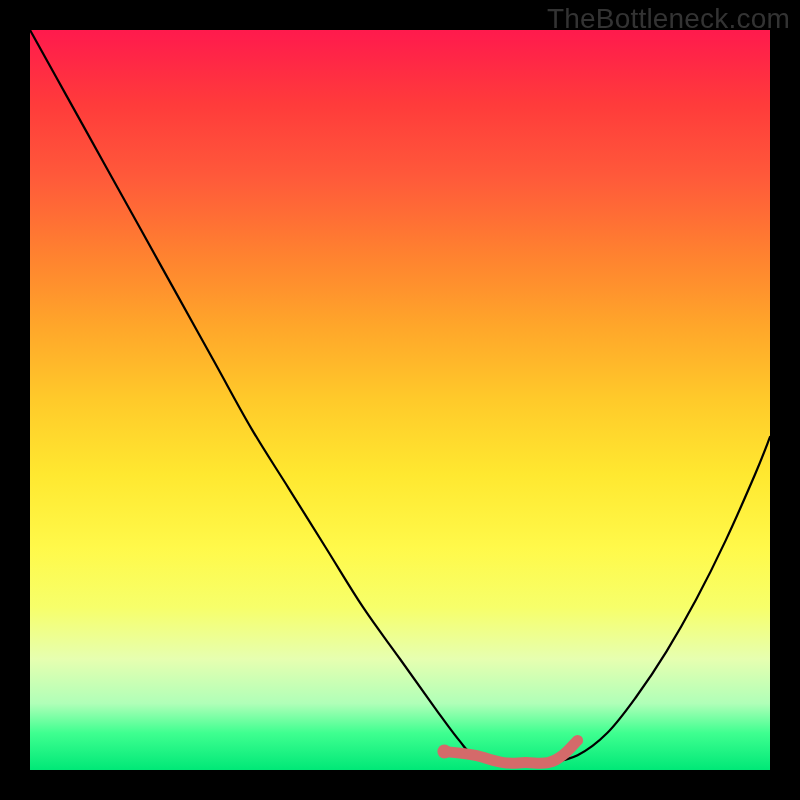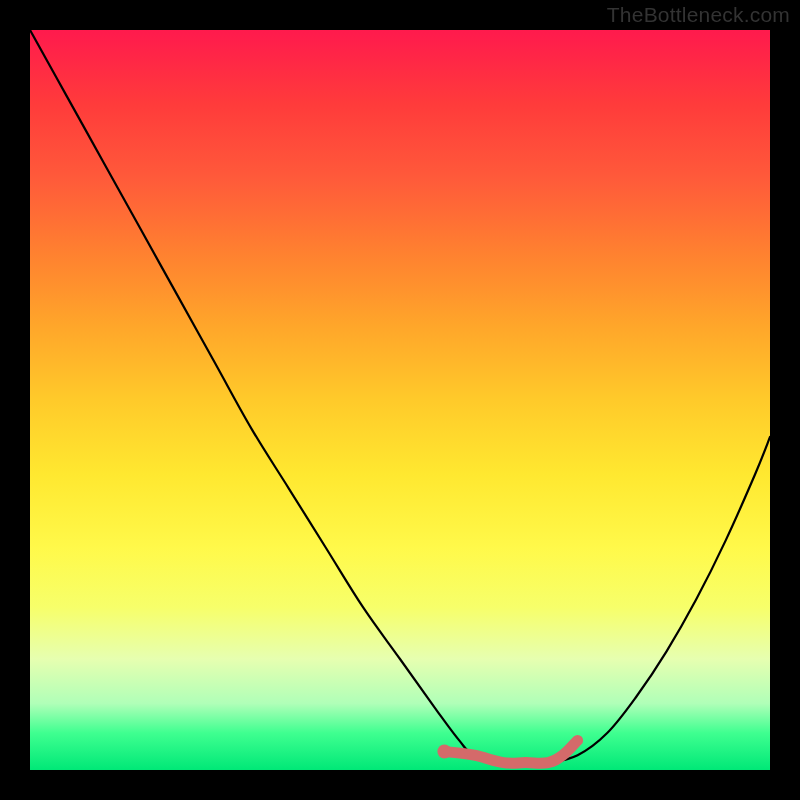--- a/index.html
+++ b/index.html
@@ -37,21 +37,21 @@
       #b0ffb8 91%,
       #3fff90 95%,
       #00e877 100%
     );
   }
   .attribution {
     position: absolute;
     top: 3px;
     right: 10px;
     color: #333333;
-    font-size: 21px;
+    font-size: 28px;
     font-weight: 500;
     letter-spacing: 0.2px;
   }
   svg.curve {
     position: absolute;
     left: 0;
     top: 0;
     width: 740px;
     height: 740px;
   }

